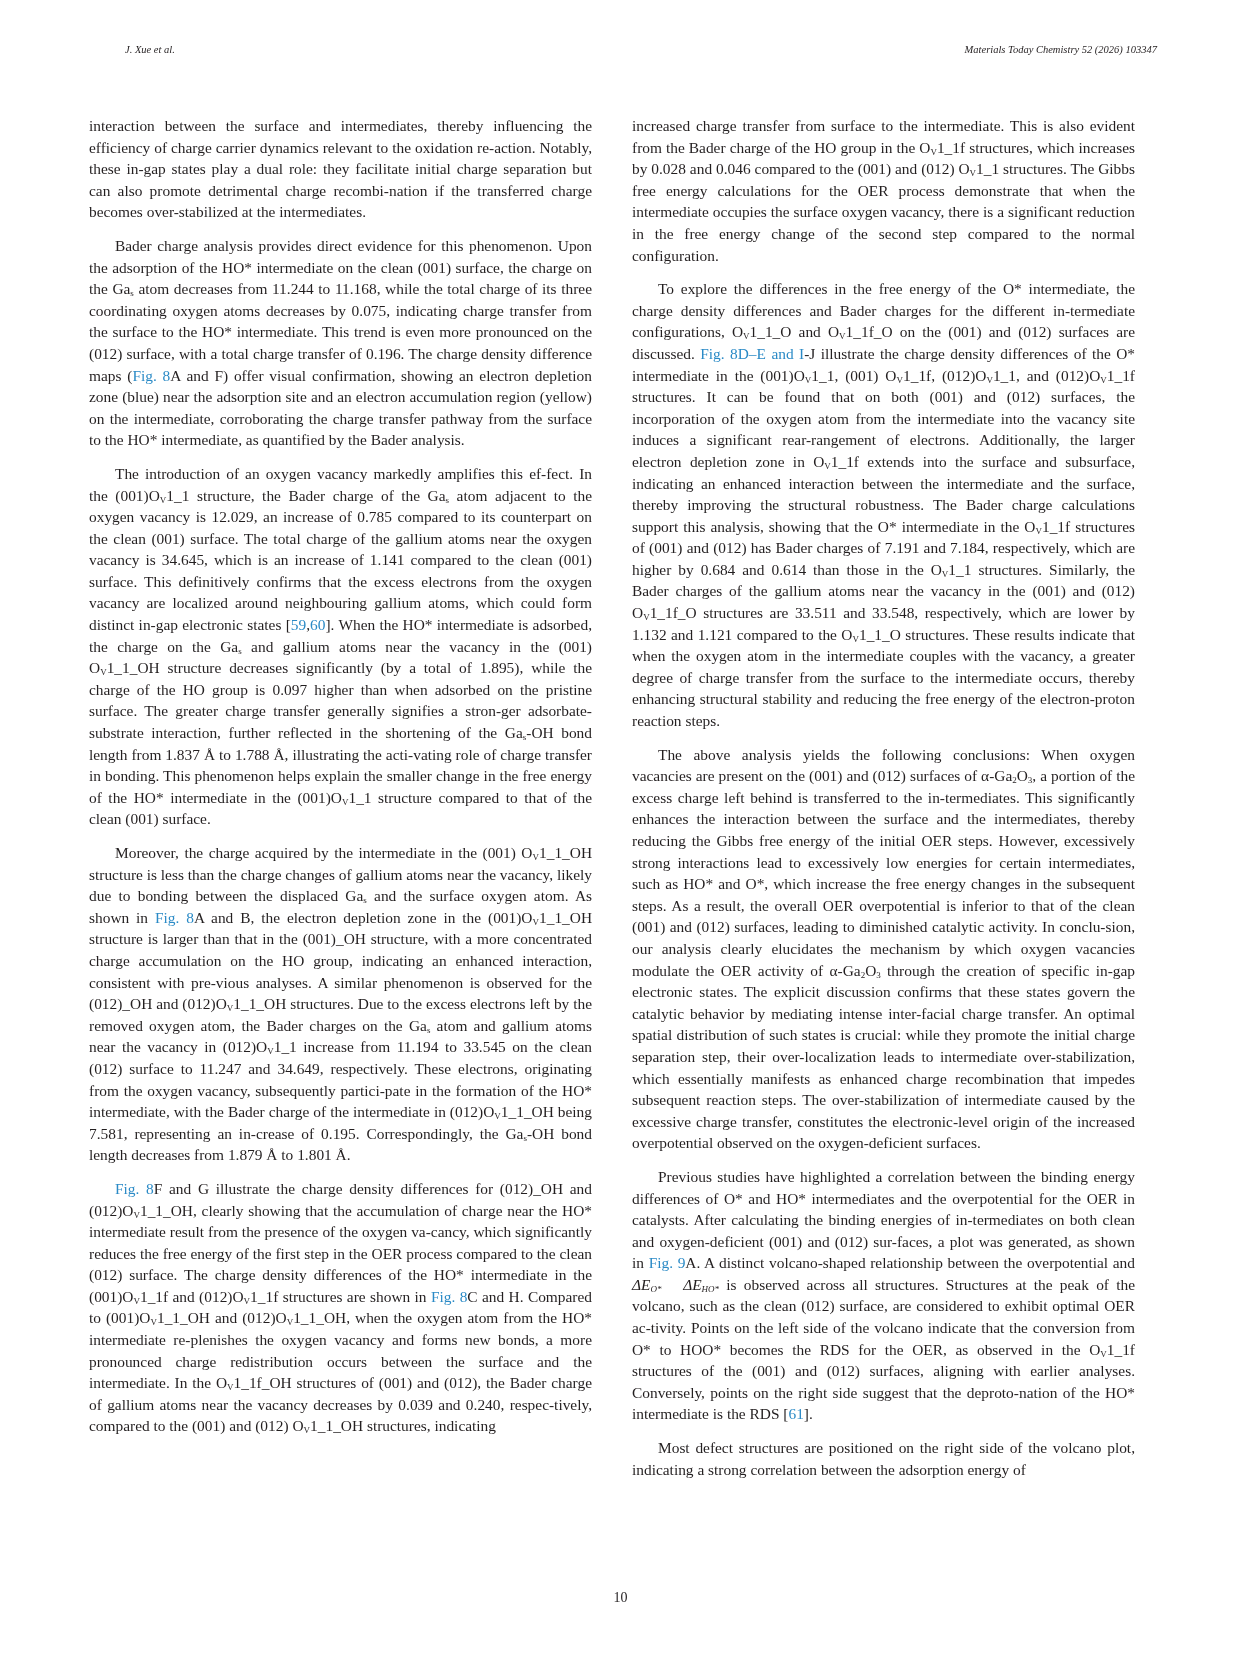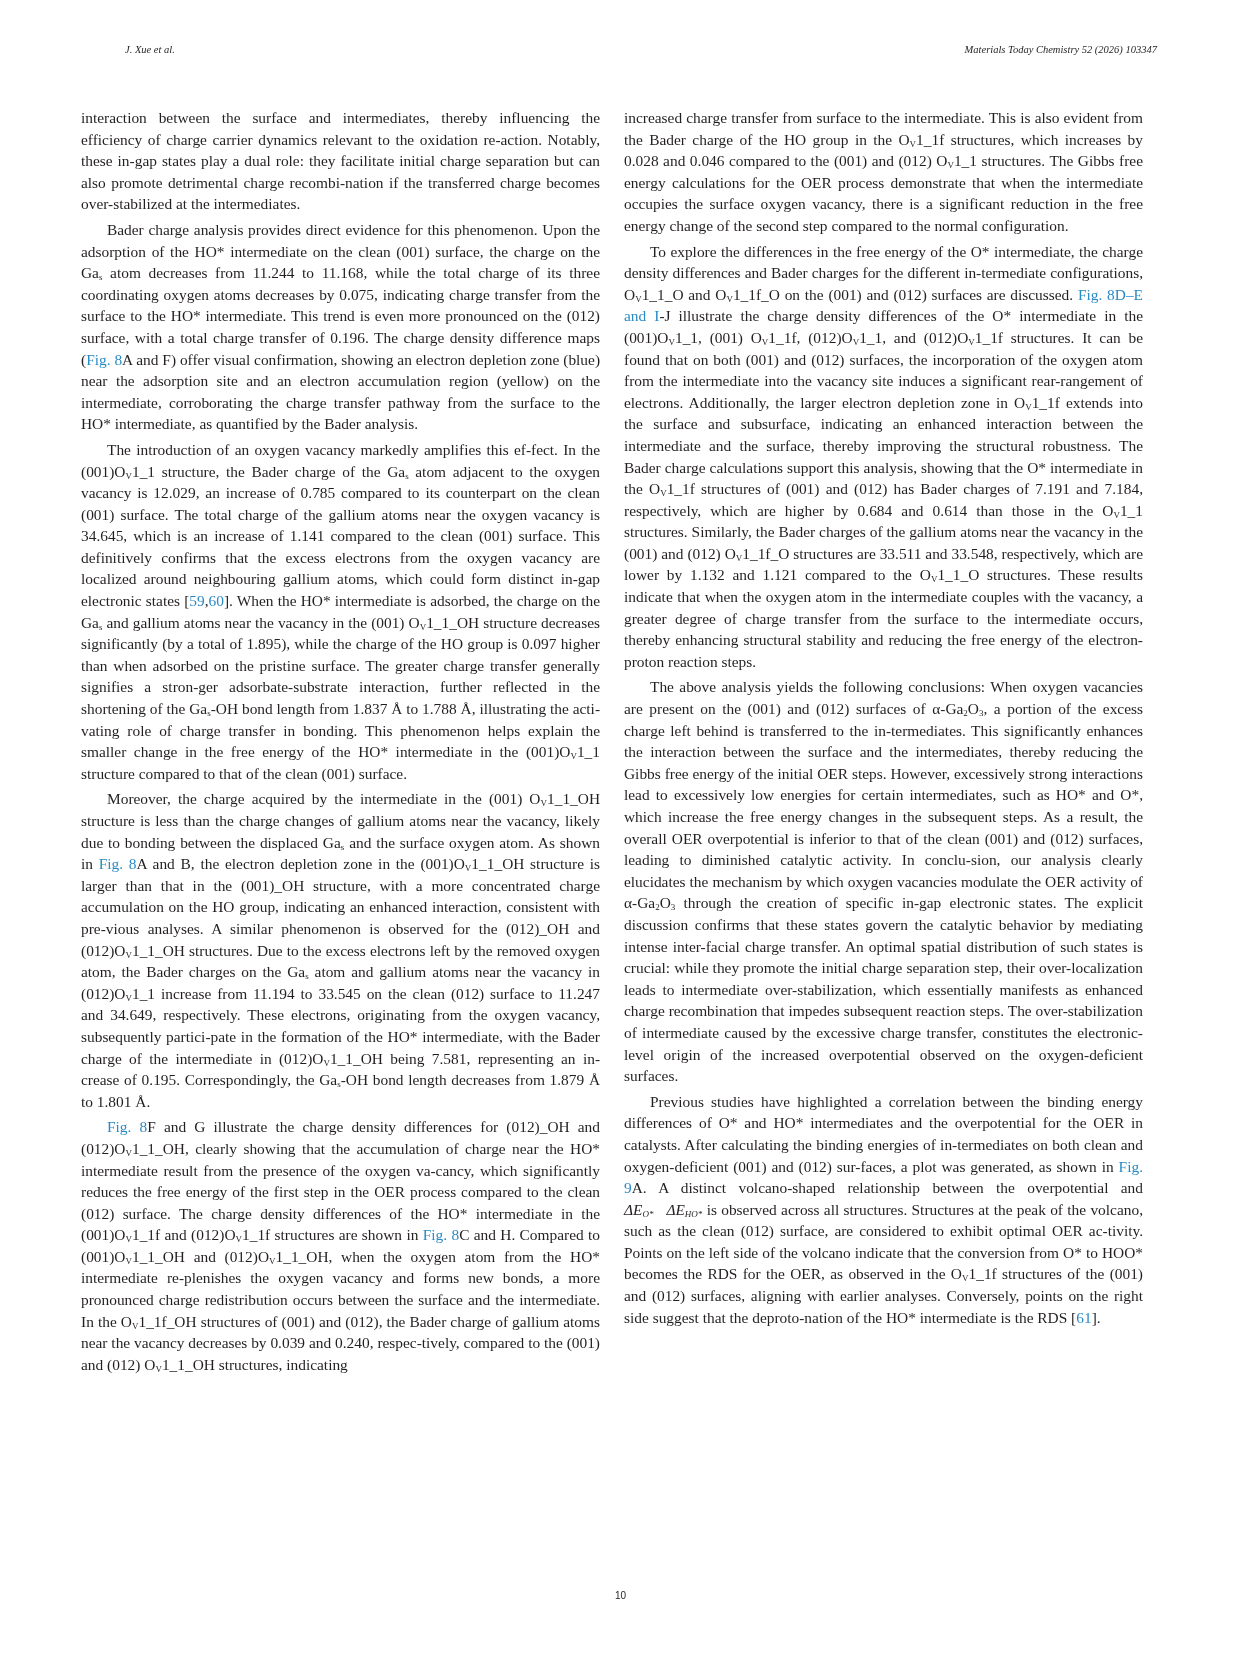--- a/index.html
+++ b/index.html
@@ -7,26 +7,26 @@
          font-family: "DejaVu Serif", "Liberation Serif", serif; color: #231f20; }
   .running-head { position: absolute; top: 44px; left: 77px; right: 77px; height: 16px;
                   font-family: "Liberation Serif", serif; font-style: italic; font-size: 10.5px; color: #231f20; }
   .running-head .left { position: absolute; left: 0; top: 0; margin-left: 48px; }
   .running-head .right { position: absolute; right: 7px; top: 0; }
   .col { position: absolute; top: 103px; width: 527px;
          font-family: "Liberation Serif", serif; font-size: 15.4px; line-height: 21.6px;
          text-align: justify; hyphens: manual; }
   .col.left { left: 77px; }
   .col.right { left: 620px; }
-  .col p { margin: 4px; text-indent: 0; }
+  .col p { margin: 12px; text-indent: 0; }
   .col p.indent { text-indent: 26px; }
   .link { color: #2a8ac6; }
   sub { font-size: 9px; line-height: 0; vertical-align: -2px; }
   .folio { position: absolute; top: 1590px; left: 0; width: 1241px; text-align: center;
-           font-family: Liberation Sans, sans-serif; font-size: 10px; }
+           font-family: Liberation Serif, serif; font-size: 14px; }
   .ital { font-style: italic; font-family: Liberation Serif, serif; }
 </style>
 </head>
 <body>
 
 <div class="running-head">
   <span class="left">J. Xue et al.</span>
   <span class="right">Materials Today Chemistry 52 (2026) 103347</span>
 </div>
 
@@ -44,15 +44,16 @@
 
 <div class="col right">
   <p><span>increased charge transfer from surface to the intermediate. This is also evident from the Bader charge of the HO group in the O</span><sub>V</sub><span>1_1f structures, which increases by 0.028 and 0.046 compared to the (001) and (012) O</span><sub>V</sub><span>1_1 structures. The Gibbs free energy calculations for the OER process demonstrate that when the intermediate occupies the surface oxygen vacancy, there is a significant reduction in the free energy change of the second step compared to the normal configuration.</span></p>
 
   <p class="indent"><span>To explore the differences in the free energy of the O* intermediate, the charge density differences and Bader charges for the different in-termediate configurations, O</span><sub>V</sub><span>1_1_O and O</span><sub>V</sub><span>1_1f_O on the (001) and (012) surfaces are discussed. </span><a class="link">Fig. 8D–E and I</a><span>-J illustrate the charge density differences of the O* intermediate in the (001)O</span><sub>V</sub><span>1_1, (001) O</span><sub>V</sub><span>1_1f, (012)O</span><sub>V</sub><span>1_1, and (012)O</span><sub>V</sub><span>1_1f structures. It can be found that on both (001) and (012) surfaces, the incorporation of the oxygen atom from the intermediate into the vacancy site induces a significant rear-rangement of electrons. Additionally, the larger electron depletion zone in O</span><sub>V</sub><span>1_1f extends into the surface and subsurface, indicating an enhanced interaction between the intermediate and the surface, thereby improving the structural robustness. The Bader charge calculations support this analysis, showing that the O* intermediate in the O</span><sub>V</sub><span>1_1f structures of (001) and (012) has Bader charges of 7.191 and 7.184, respectively, which are higher by 0.684 and 0.614 than those in the O</span><sub>V</sub><span>1_1 structures. Similarly, the Bader charges of the gallium atoms near the vacancy in the (001) and (012) O</span><sub>V</sub><span>1_1f_O structures are 33.511 and 33.548, respectively, which are lower by 1.132 and 1.121 compared to the O</span><sub>V</sub><span>1_1_O structures. These results indicate that when the oxygen atom in the intermediate couples with the vacancy, a greater degree of charge transfer from the surface to the intermediate occurs, thereby enhancing structural stability and reducing the free energy of the electron-proton reaction steps.</span></p>
 
   <p class="indent"><span>The above analysis yields the following conclusions: When oxygen vacancies are present on the (001) and (012) surfaces of α-Ga</span><sub>2</sub><span>O</span><sub>3</sub><span>, a portion of the excess charge left behind is transferred to the in-termediates. This significantly enhances the interaction between the surface and the intermediates, thereby reducing the Gibbs free energy of the initial OER steps. However, excessively strong interactions lead to excessively low energies for certain intermediates, such as HO* and O*, which increase the free energy changes in the subsequent steps. As a result, the overall OER overpotential is inferior to that of the clean (001) and (012) surfaces, leading to diminished catalytic activity. In conclu-sion, our analysis clearly elucidates the mechanism by which oxygen vacancies modulate the OER activity of α-Ga</span><sub>2</sub><span>O</span><sub>3</sub><span> through the creation of specific in-gap electronic states. The explicit discussion confirms that these states govern the catalytic behavior by mediating intense inter-facial charge transfer. An optimal spatial distribution of such states is crucial: while they promote the initial charge separation step, their over-localization leads to intermediate over-stabilization, which essentially manifests as enhanced charge recombination that impedes subsequent reaction steps. The over-stabilization of intermediate caused by the excessive charge transfer, constitutes the electronic-level origin of the increased overpotential observed on the oxygen-deficient surfaces.</span></p>
 
   <p class="indent"><span>Previous studies have highlighted a correlation between the binding energy differences of O* and HO* intermediates and the overpotential for the OER in catalysts. After calculating the binding energies of in-termediates on both clean and oxygen-deficient (001) and (012) sur-faces, a plot was generated, as shown in </span><a class="link">Fig. 9</a><span>A. A distinct volcano-shaped relationship between the overpotential and </span><span class="ital"><span>ΔE</span><sub>O*</sub></span>&nbsp;&nbsp;&nbsp;<span class="ital"><span>ΔE</span><sub>HO*</sub></span><span> is observed across all structures. Structures at the peak of the volcano, such as the clean (012) surface, are considered to exhibit optimal OER ac-tivity. Points on the left side of the volcano indicate that the conversion from O* to HOO* becomes the RDS for the OER, as observed in the O</span><sub>V</sub><span>1_1f structures of the (001) and (012) surfaces, aligning with earlier analyses. Conversely, points on the right side suggest that the deproto-nation of the HO* intermediate is the RDS [</span><a class="link">61</a><span>].</span></p>
 
+  <p class="indent"><span>Most defect structures are positioned on the right side of the volcano plot, indicating a strong correlation between the adsorption energy of</span></p>
 </div>
 
 <div class="folio">10</div>
 
 </body></html>

